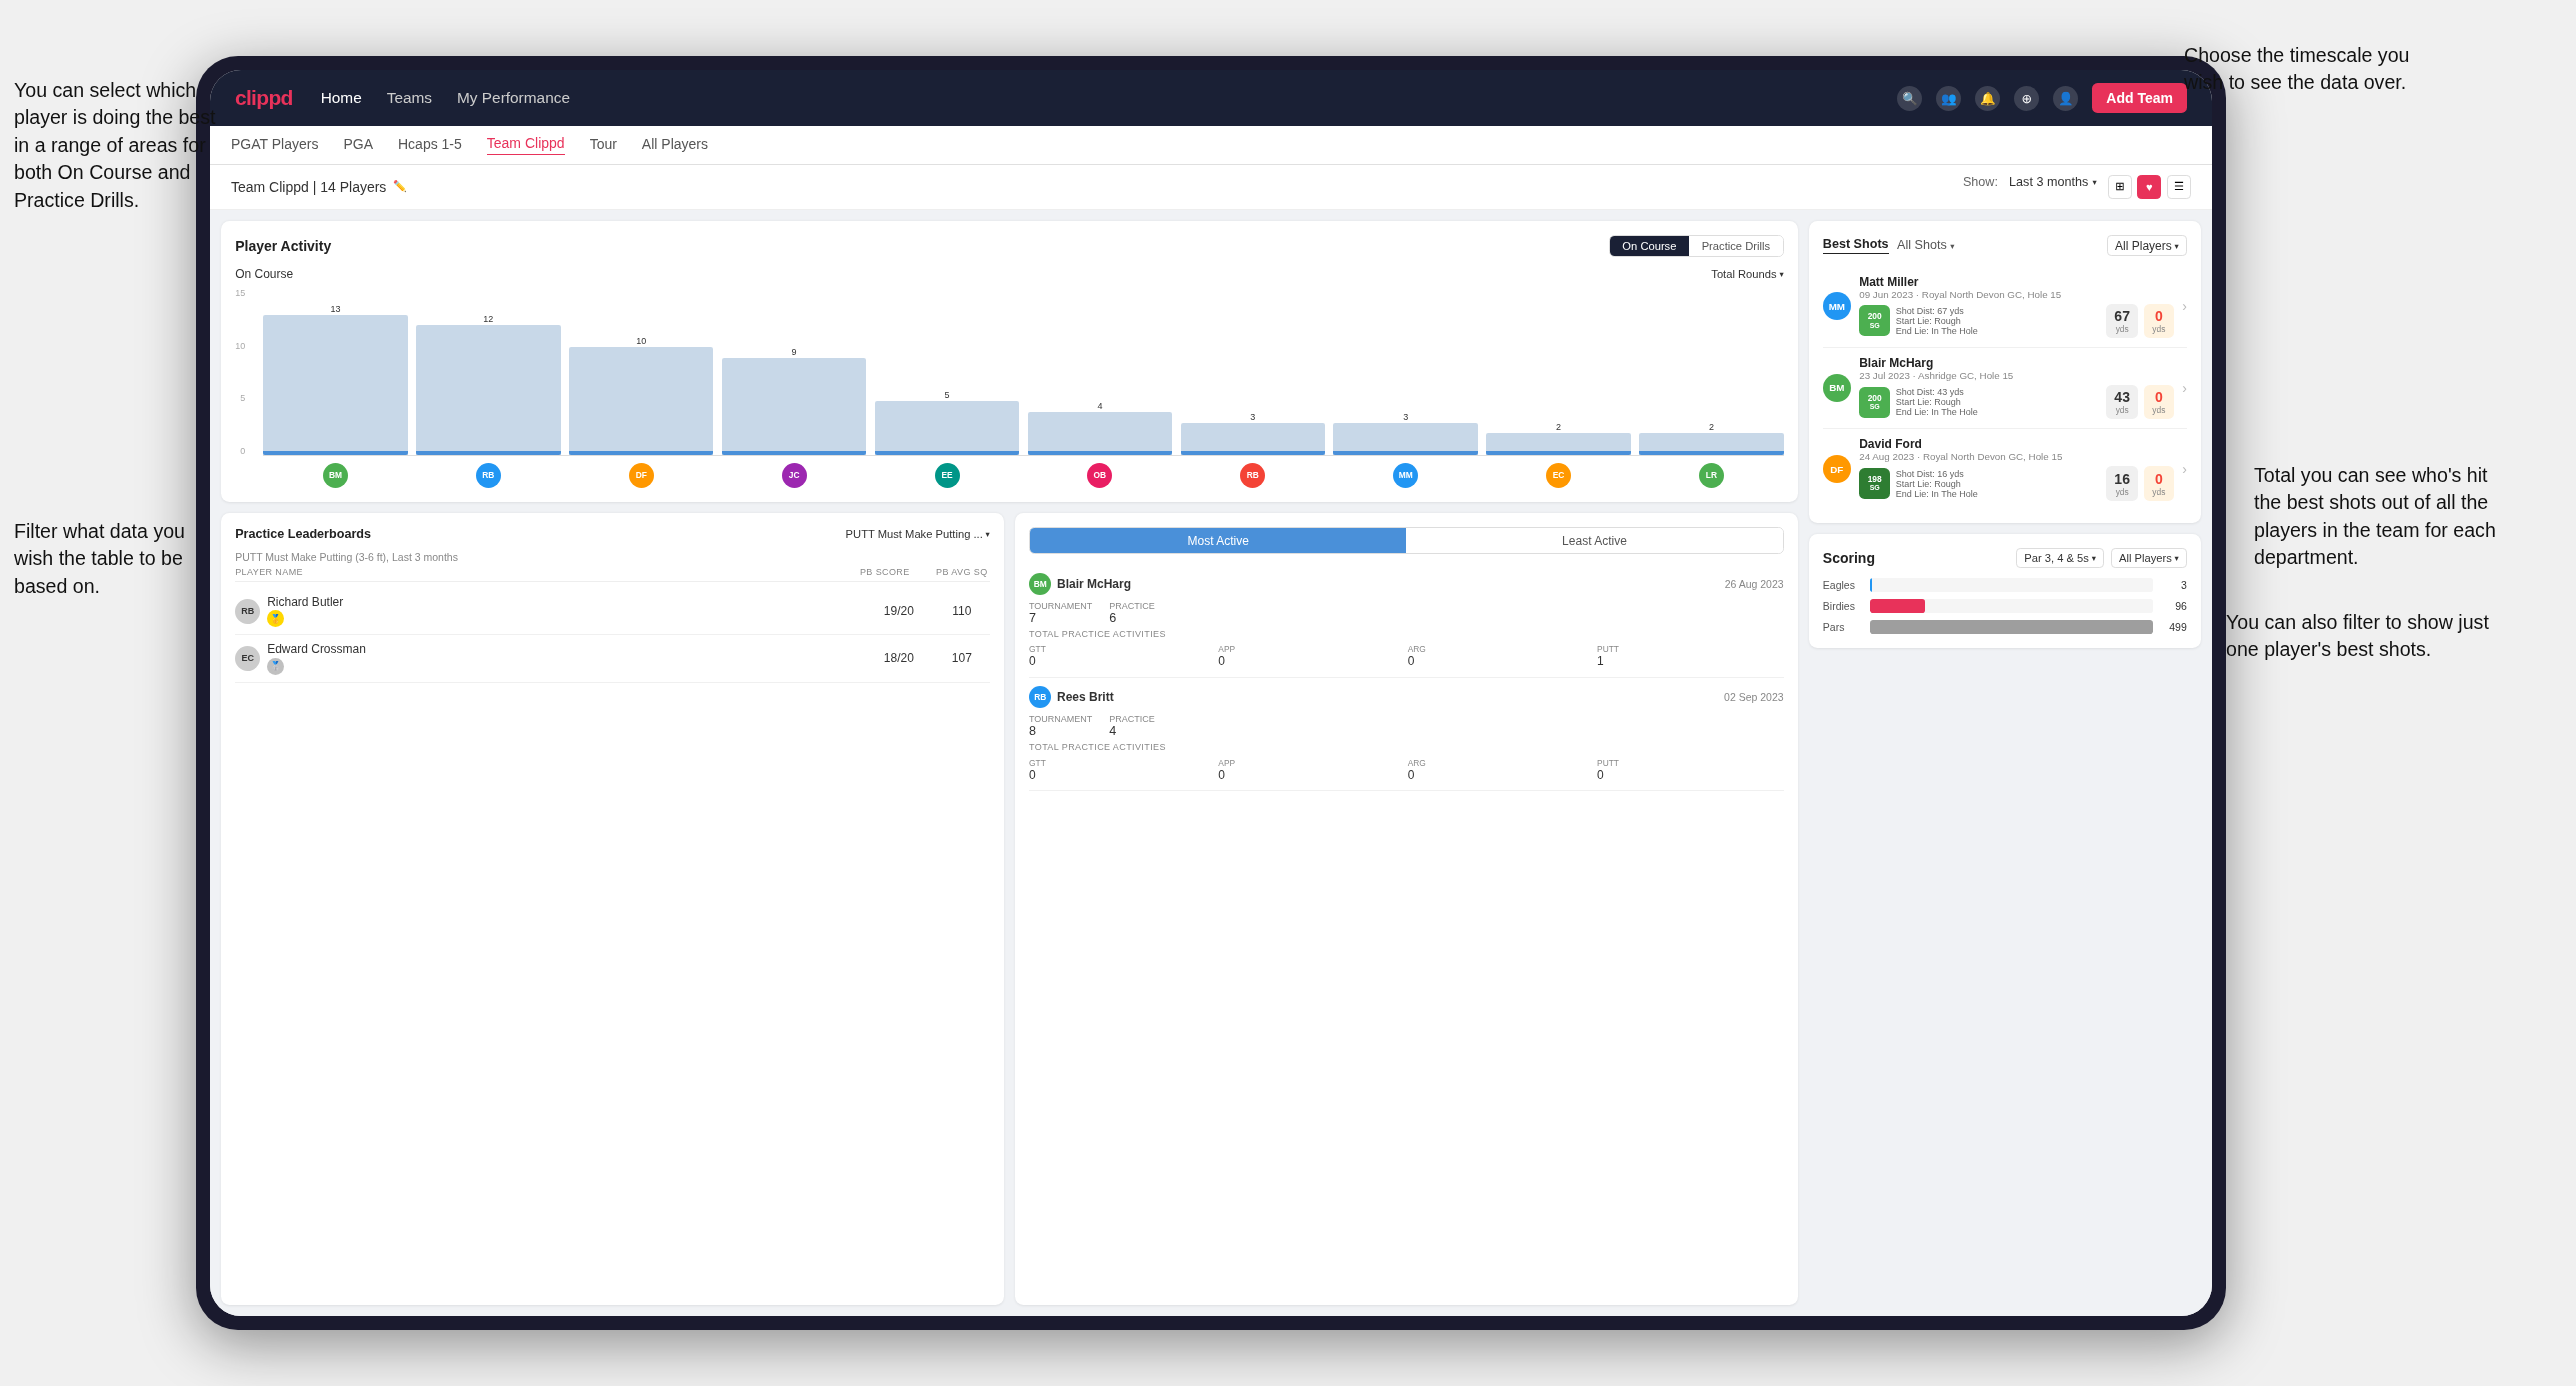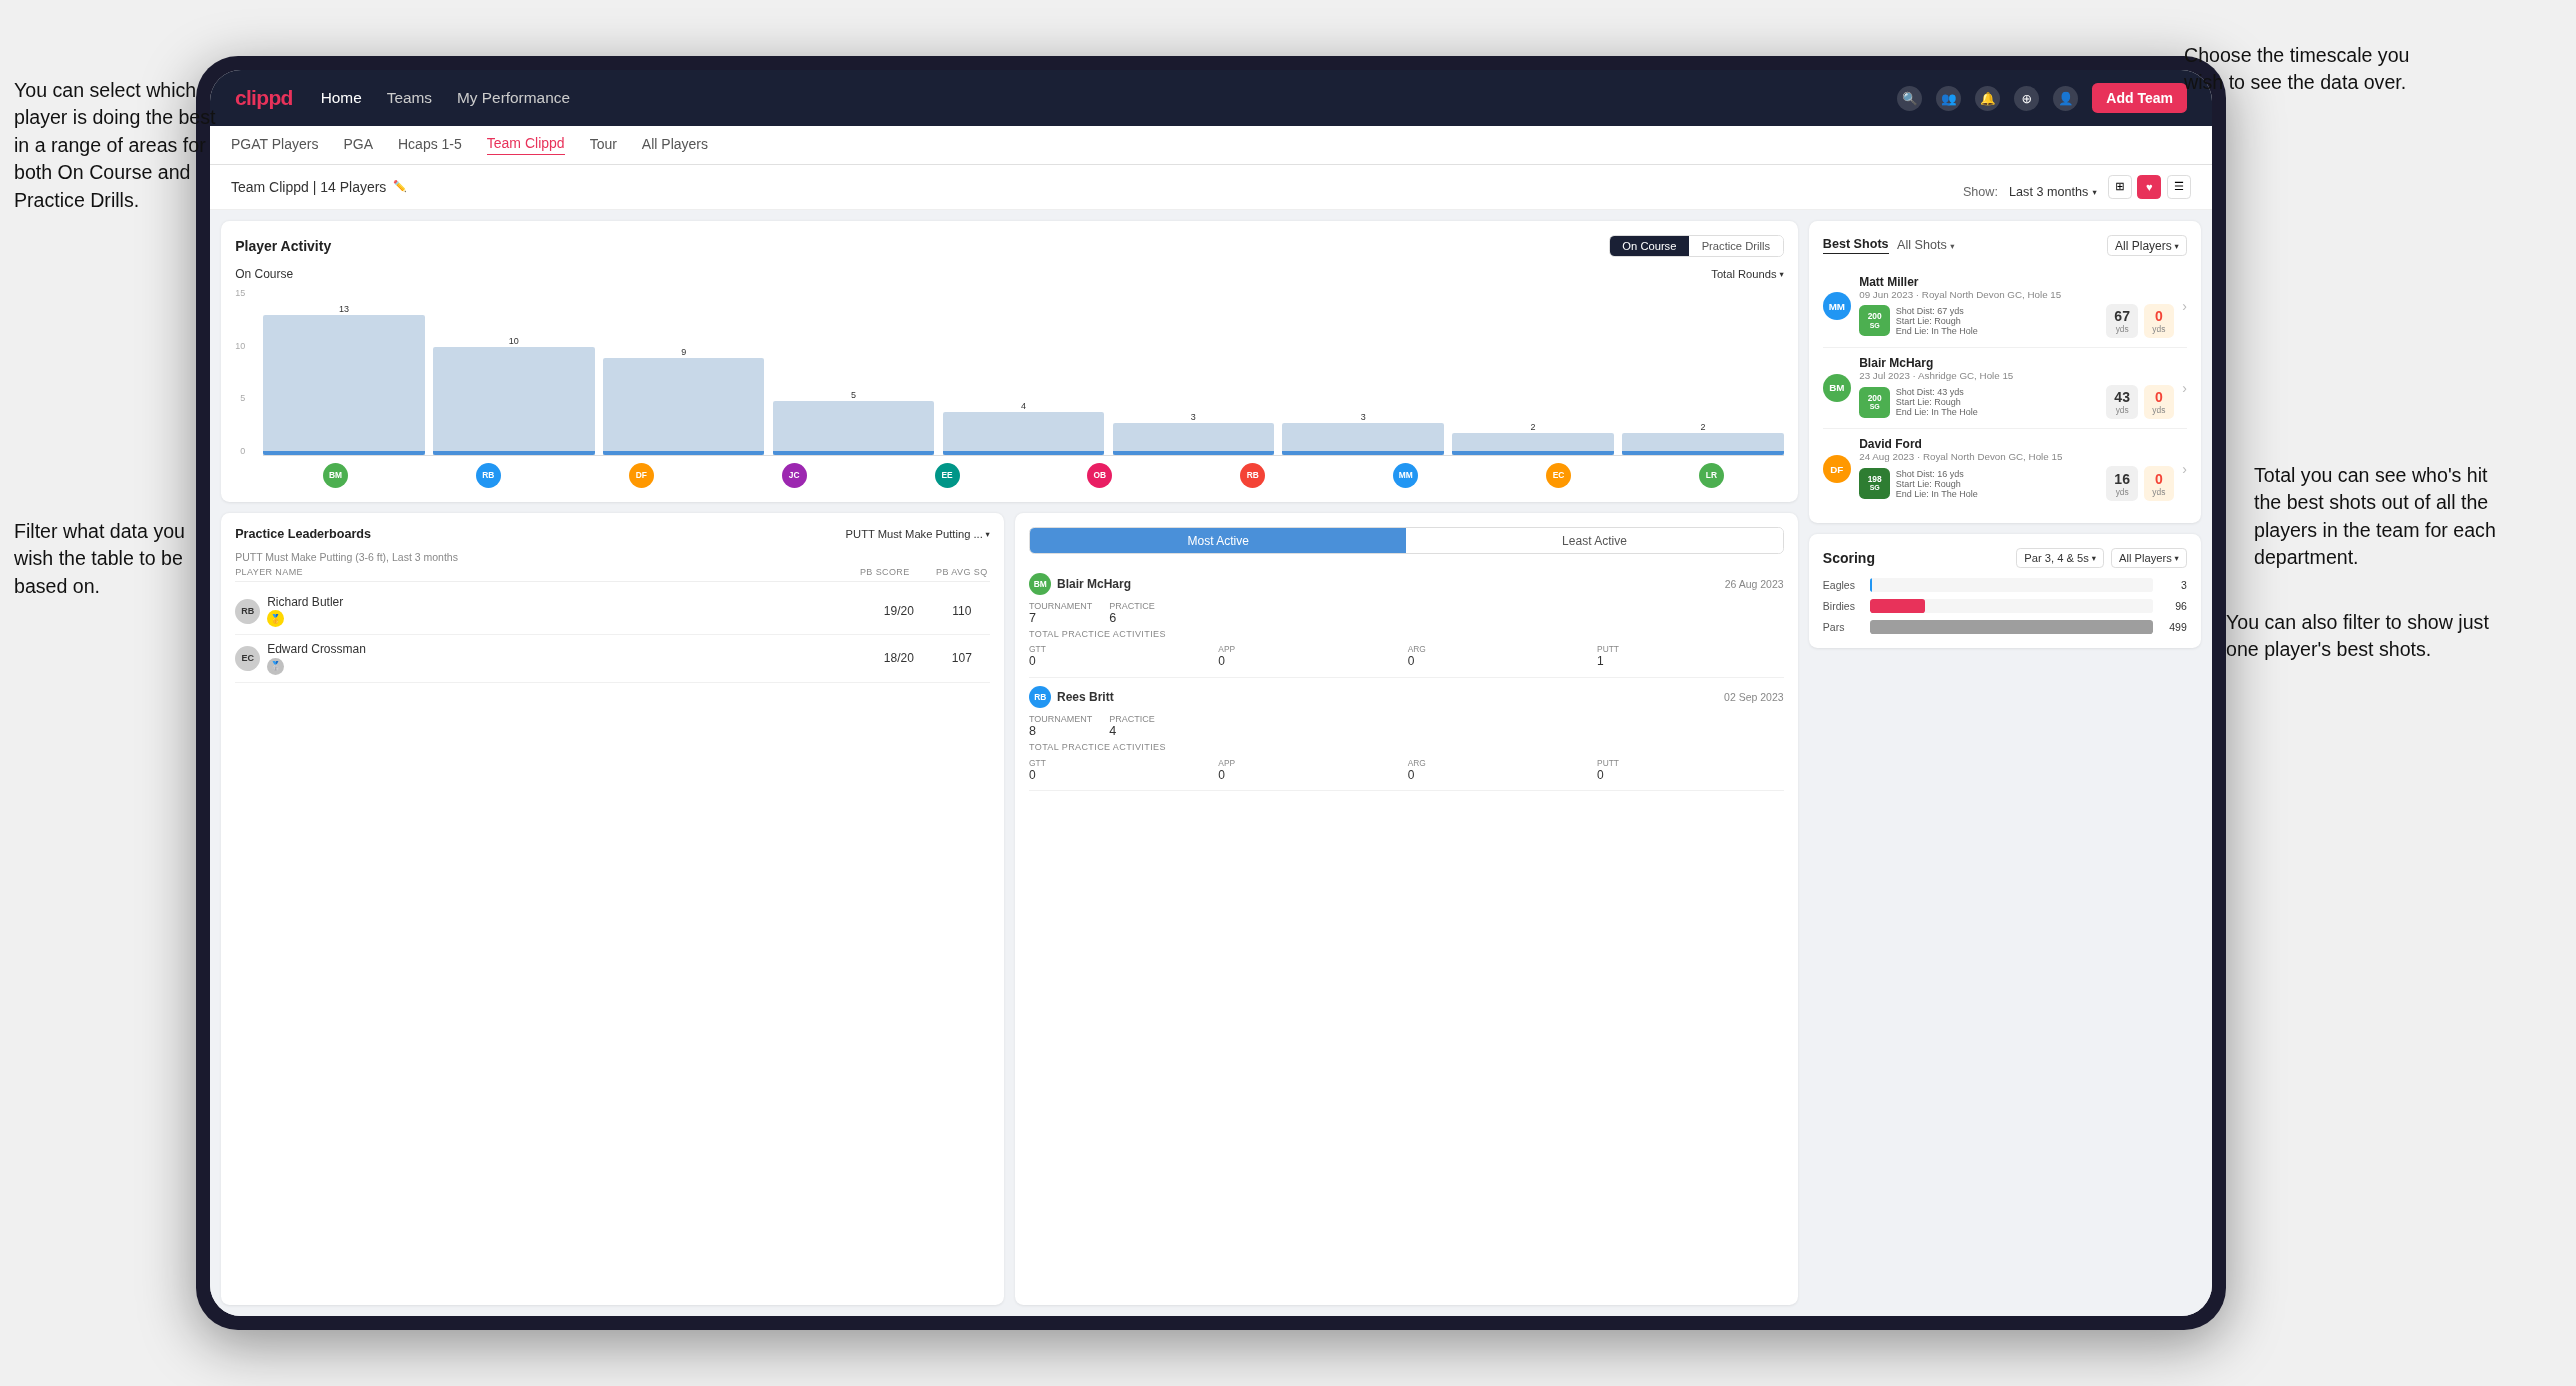--- a/index.html
+++ b/index.html
@@ -156,21 +156,21 @@
       border-bottom: 0.7px solid #eee;
       flex-shrink: 0;
     }
     .team-title {
       font-size: 14px;
       color: #333;
       font-weight: 500;
     }
     .team-header-right {
       display: flex;
-      align-items: flex-end;
+      align-items: flex-start;
       gap: 11.2px;
     }
     .show-label {
       font-size: 12.6px;
       color: #666;
     }
     .show-dropdown {
       font-size: 12.6px;
       color: #333;
       font-weight: 500;
@@ -813,20 +813,26 @@
               <span class="y-tick">0</span>
             </div>
             <div class="chart-bars">
               <div class="bar-group">
                 <span class="bar-value">13</span>
                 <div class="bar" style="height:140px">
                     <div class="bar-highlight"></div>
                   </div>
               </div>
               <div class="bar-group">
+                <span class="bar-value">12</span>
+                <div class="bar" style="height:130px">
+                    <div class="bar-highlight"></div>
+                  </div>
+              </div>
+              <div class="bar-group">
                 <span class="bar-value">10</span>
                 <div class="bar" style="height:108px">
                     <div class="bar-highlight"></div>
                   </div>
               </div>
               <div class="bar-group">
                 <span class="bar-value">9</span>
                 <div class="bar" style="height:97px">
                     <div class="bar-highlight"></div>
                   </div>

